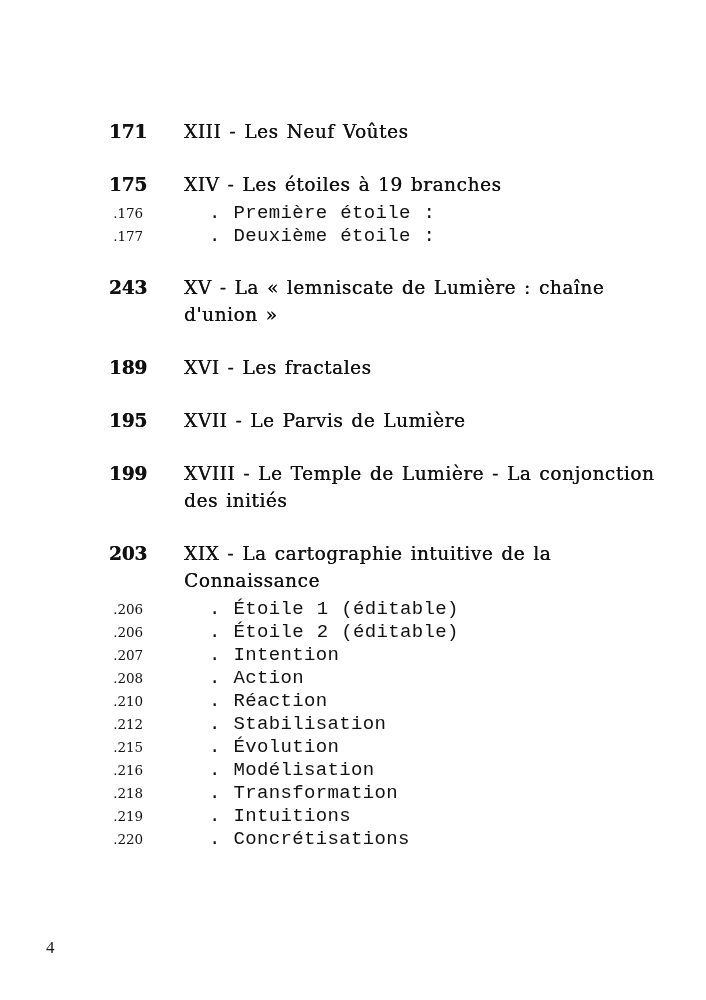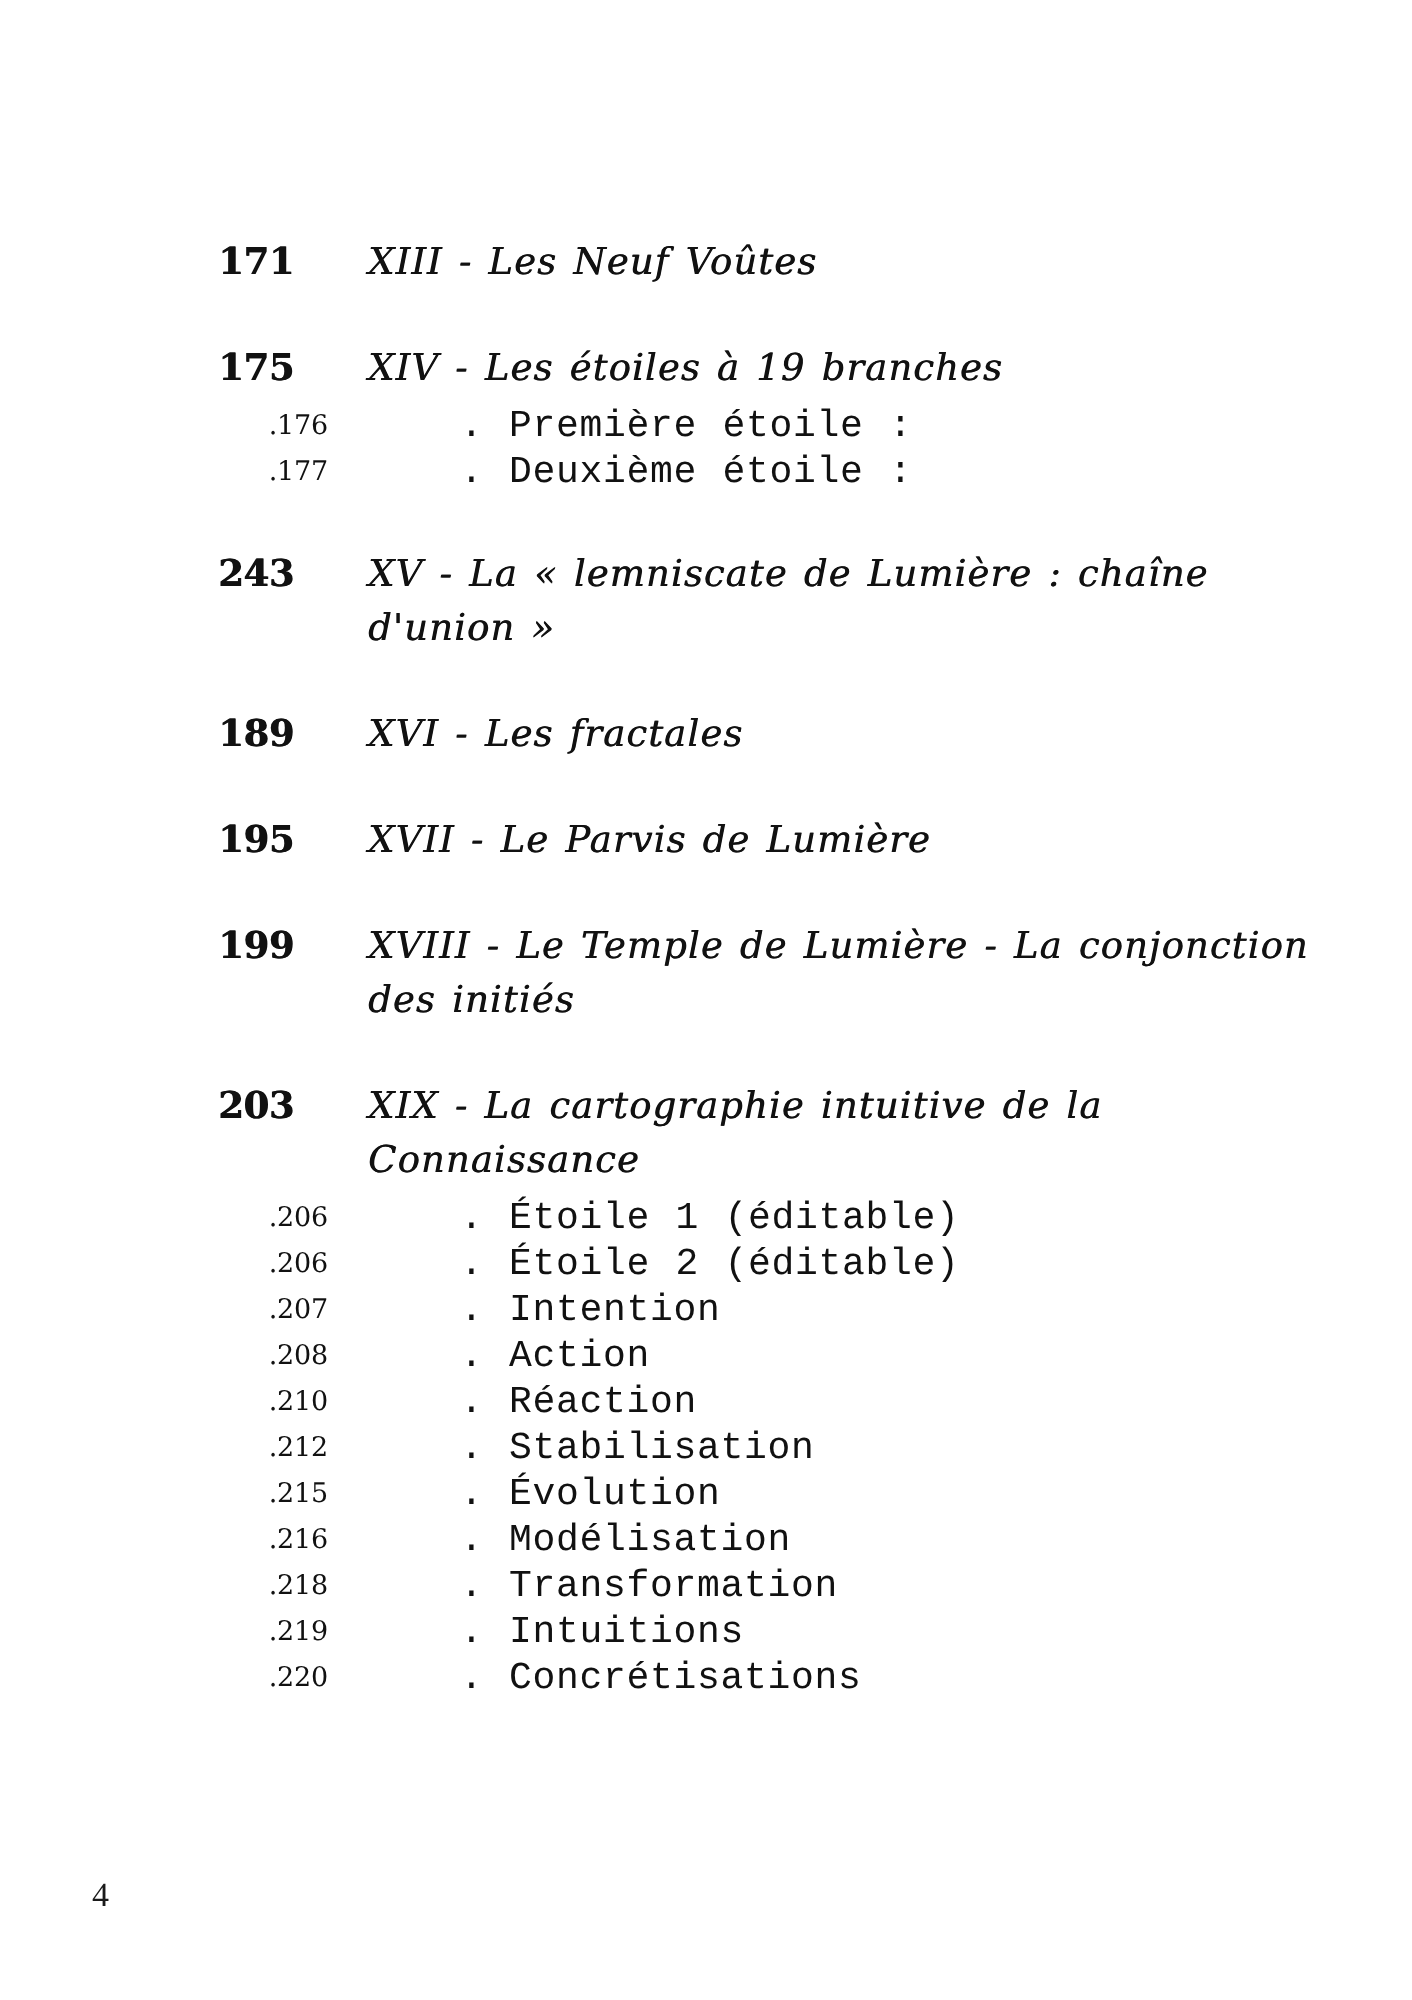--- a/index.html
+++ b/index.html
@@ -60,21 +60,20 @@
   }
   .row.major .ttl {
     margin-left: 172px;
     margin-right: 58px;
     font-size: 18.5px;
     line-height: 27px;
     letter-spacing: 0.55px;
     word-spacing: 1.6px;
     font-family: "DejaVu Serif", serif;
     text-shadow: 0.28px 0 0 currentColor;
-    font-style: italic;
   }
 
   
   .row.major.first {
     margin-top: 0;
   }
 
   
   .row.sub {
     margin-top: 0;
@@ -93,21 +92,20 @@
     font-size: 19px;
     line-height: 23px;
     letter-spacing: 0.35px;
     word-spacing: 1px;
     font-family: Liberation Mono, monospace;
   }
 
   
   .subblock {
     margin-top: 4px;
-    padding-left: 21px;
   }
 
   
   #page-number {
     position: absolute;
     left: 46px;
     top: 938px;
     font-family: "Liberation Serif", serif;
     font-size: 17px;
     line-height: 20px;

